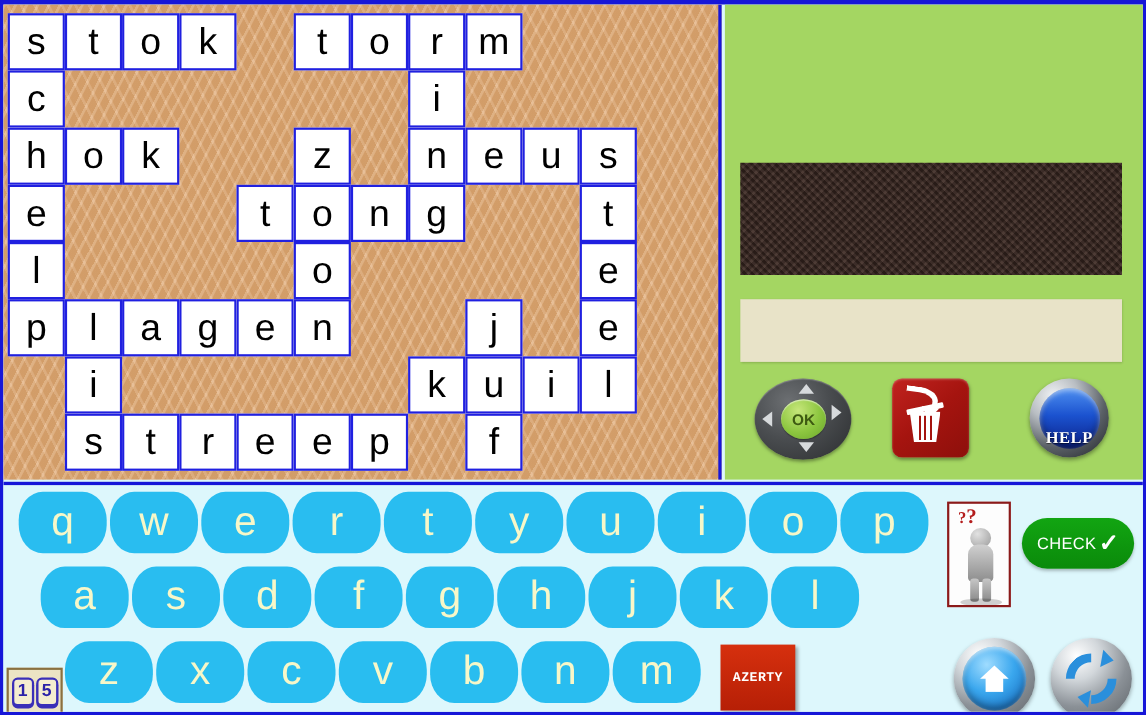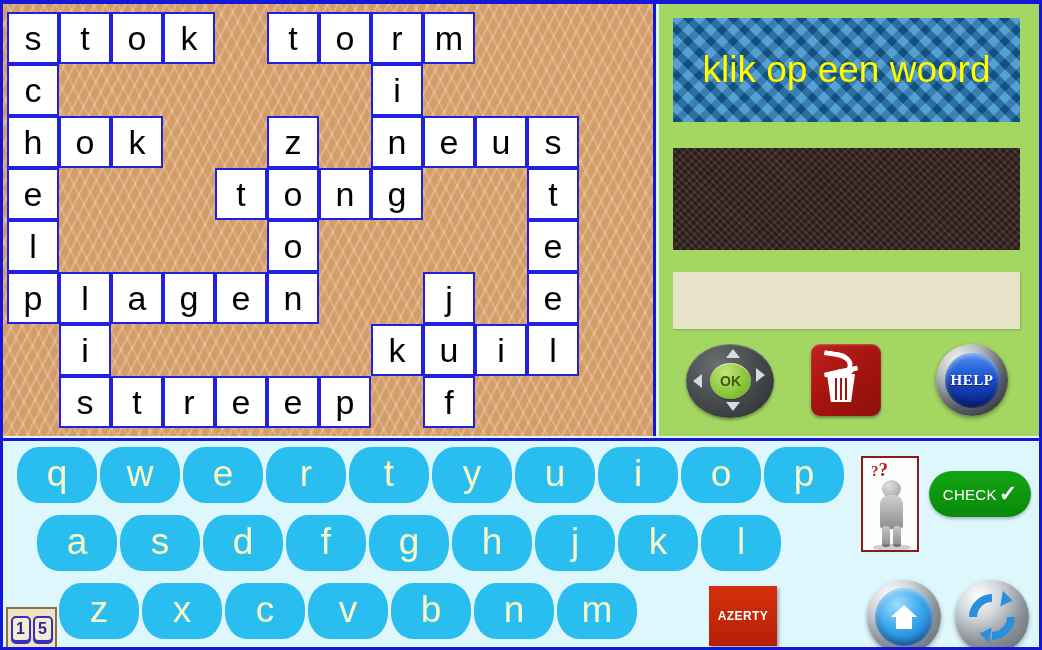--- a/index.html
+++ b/index.html
@@ -174,21 +174,21 @@
     border-radius: 50%;
     background: radial-gradient(circle at 30% 22%, #f0f2f4 0%, #b9bec3 30%, #5a6066 62%, #1e2226 100%);
     box-shadow: 0 2px 4px rgba(0,0,0,0.4);
     cursor: pointer;
     display: flex; align-items: center; justify-content: center;
   }
   #help-button .inner {
     width: 55px; height: 55px; border-radius: 50%;
     background: linear-gradient(180deg, #4d8ff0 0%, #1b52cf 45%, #0a1f86 100%);
     box-shadow: inset 0 2px 5px rgba(255,255,255,0.5), inset 0 -4px 7px rgba(0,0,0,0.4);
-    display: flex; align-items: center; justify-content: center;
+    display: flex; align-items: flex-end; justify-content: center;
   }
   #help-button .inner span {
     color: #fff; font-size: 15px; font-weight: bold; letter-spacing: 0.5px;
     font-family: "Liberation Serif", serif;
     text-shadow: 0 1px 1px rgba(0,0,0,0.55);
   }
 
   
   #keyboard-panel {
     position: absolute;
@@ -288,21 +288,21 @@
     position: absolute;
     width: 68px; height: 60px;
     background: linear-gradient(180deg, #d6300e 0%, #b61f06 100%);
     box-shadow: 2px 2px 3px rgba(0,0,0,0.3);
     color: #fff;
     font-size: 12px; font-weight: bold;
     display: flex; align-items: center; justify-content: center;
     cursor: pointer;
     letter-spacing: 0.4px;
   }
-  #azerty-button { left: 706px; top: 145px; }
+  #azerty-button { left: 652px; top: 145px; font-family: Liberation Mono, monospace; }
   #qwerty-button { left: 777px; top: 145px; }
 
   .round-nav {
     position: absolute;
     width: 74px; height: 74px;
     border-radius: 50%;
     background: radial-gradient(circle at 32% 22%, #ffffff 0%, #d2d7db 28%, #8b9197 60%, #5b6166 100%);
     box-shadow: 0 2px 4px rgba(0,0,0,0.35);
     cursor: pointer;
     display: flex; align-items: center; justify-content: center;
@@ -395,23 +395,20 @@
       <div class="cell" style="left: 108px; top: 372px;">t</div>
       <div class="cell" style="left: 160px; top: 372px;">r</div>
       <div class="cell" style="left: 212px; top: 372px;">e</div>
       <div class="cell" style="left: 264px; top: 372px;">e</div>
       <div class="cell" style="left: 316px; top: 372px;">p</div>
       <div class="cell" style="left: 420px; top: 372px;">f</div>
     </div>
 
   <div id="right-panel">
 
-    <div id="word-prompt">
-      <span>klik op een woord</span>
-    </div>
 
     <div id="dark-box"></div>
 
     <div id="answer-box"></div>
 
     <div id="ok-button">
       <div class="dpad"></div>
       <div class="arrow arr-up"></div>
       <div class="arrow arr-down"></div>
       <div class="arrow arr-left"></div>

